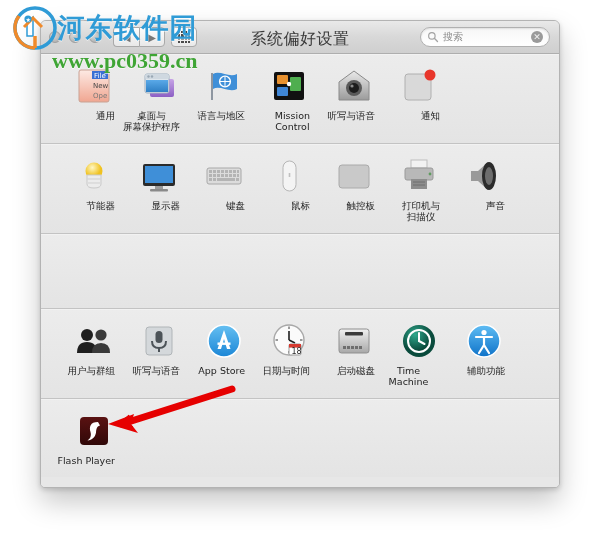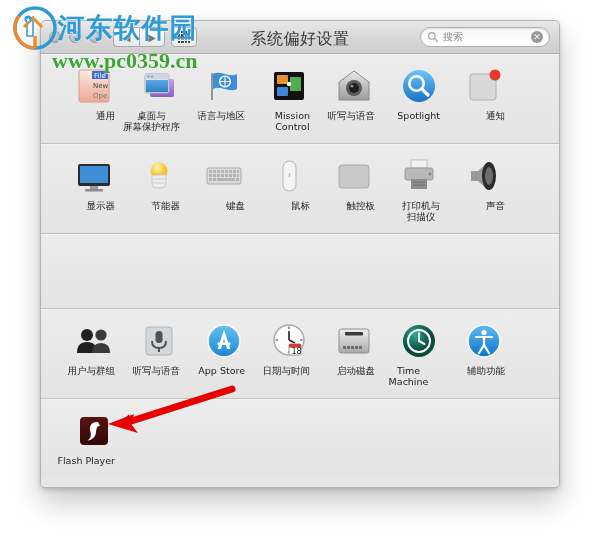--- a/index.html
+++ b/index.html
@@ -369,81 +369,65 @@
               </defs>
               <path d="M19 4 L34 15 L34 33 L4 33 L4 15 Z" fill="url(#gHouse)" stroke="#8a8a8a"></path>
               <circle cx="19" cy="21" r="8" fill="#5a5a5a"></circle>
               <circle cx="19" cy="21" r="5" fill="#1d1d1d"></circle>
               <circle cx="17" cy="19" r="1.6" fill="#8c8c8c"></circle>
             </svg>
           </div>
           <div class="pref-label">听写与语音</div>
         </div>
 
-        <div class="pref-item">
-          <div class="pref-icon">
-            <svg width="38" height="38" viewBox="0 0 38 38">
-              <defs>
-                <linearGradient id="gSpot" x1="0" y1="0" x2="0" y2="1">
-                  <stop offset="0%" stop-color="#6ec3f5"></stop>
-                    <stop offset="100%" stop-color="#1773c9"></stop>
-                </linearGradient>
-              </defs>
-              <circle cx="19" cy="19" r="16" fill="url(#gSpot)"></circle>
-              <circle cx="16.5" cy="16.5" r="7.2" fill="none" stroke="#ffffff" stroke-width="2.6"></circle>
-              <line x1="21.8" y1="21.8" x2="28" y2="28" stroke="#ffffff" stroke-width="3.2" stroke-linecap="round"></line>
-            </svg>
-          </div>
-          <div class="pref-label">Spotlight</div>
-        </div>
 
         <div class="pref-item">
           <div class="pref-icon">
             <svg width="38" height="38" viewBox="0 0 38 38">
               <rect x="5" y="7" width="26" height="26" rx="3" fill="#d9d9d9" stroke="#b0b0b0"></rect>
               <circle cx="30" cy="8" r="5.5" fill="#e8362b"></circle>
             </svg>
           </div>
           <div class="pref-label">通知</div>
         </div>
 
       </div>
     </div>
 
     <div class="section">
       <div class="row">
+
+        <div class="pref-item">
+          <div class="pref-icon">
+            <svg width="38" height="38" viewBox="0 0 38 38">
+              <defs>
+                <radialGradient id="gBulb" cx="40%" cy="30%">
+                  <stop offset="0%" stop-color="#fff7c4"></stop>
+                    <stop offset="100%" stop-color="#f0c21f"></stop>
+                </radialGradient>
+              </defs>
+              <circle cx="19" cy="14" r="8.5" fill="url(#gBulb)"></circle>
+              <path d="M12 18 L12 27 Q12 31 19 31 Q26 31 26 27 L26 18 Z" fill="#ececec" stroke="#c9c9c9"></path>
+              <line x1="12.5" y1="22" x2="25.5" y2="22" stroke="#cfcfcf"></line>
+              <line x1="13" y1="26" x2="25" y2="26" stroke="#cfcfcf"></line>
+            </svg>
+          </div>
+          <div class="pref-label">节能器</div>
+        </div>
 
         <div class="pref-item">
           <div class="pref-icon">
             <svg width="38" height="38" viewBox="0 0 38 38">
               <rect x="3" y="7" width="32" height="22" rx="2" fill="#2b2b2b"></rect>
               <rect x="5" y="9" width="28" height="17" fill="#3f8fd8"></rect>
               <rect x="15" y="29" width="8" height="4" fill="#9a9a9a"></rect>
               <rect x="10" y="32" width="18" height="2.4" rx="1" fill="#8a8a8a"></rect>
             </svg>
           </div>
           <div class="pref-label">显示器</div>
-        </div>
-
-        <div class="pref-item">
-          <div class="pref-icon">
-            <svg width="38" height="38" viewBox="0 0 38 38">
-              <defs>
-                <radialGradient id="gBulb" cx="40%" cy="30%">
-                  <stop offset="0%" stop-color="#fff7c4"></stop>
-                    <stop offset="100%" stop-color="#f0c21f"></stop>
-                </radialGradient>
-              </defs>
-              <circle cx="19" cy="14" r="8.5" fill="url(#gBulb)"></circle>
-              <path d="M12 18 L12 27 Q12 31 19 31 Q26 31 26 27 L26 18 Z" fill="#ececec" stroke="#c9c9c9"></path>
-              <line x1="12.5" y1="22" x2="25.5" y2="22" stroke="#cfcfcf"></line>
-              <line x1="13" y1="26" x2="25" y2="26" stroke="#cfcfcf"></line>
-            </svg>
-          </div>
-          <div class="pref-label">节能器</div>
         </div>
 
         <div class="pref-item">
           <div class="pref-icon">
             <svg width="38" height="38" viewBox="0 0 38 38">
               <rect x="2" y="11" width="34" height="16" rx="2" fill="#dcdcdc" stroke="#a8a8a8"></rect>
               <g fill="#b4b4b4">
                 <rect x="4" y="13" width="3" height="3"></rect>
                   <rect x="8" y="13" width="3" height="3"></rect>
                 <rect x="12" y="13" width="3" height="3"></rect>

